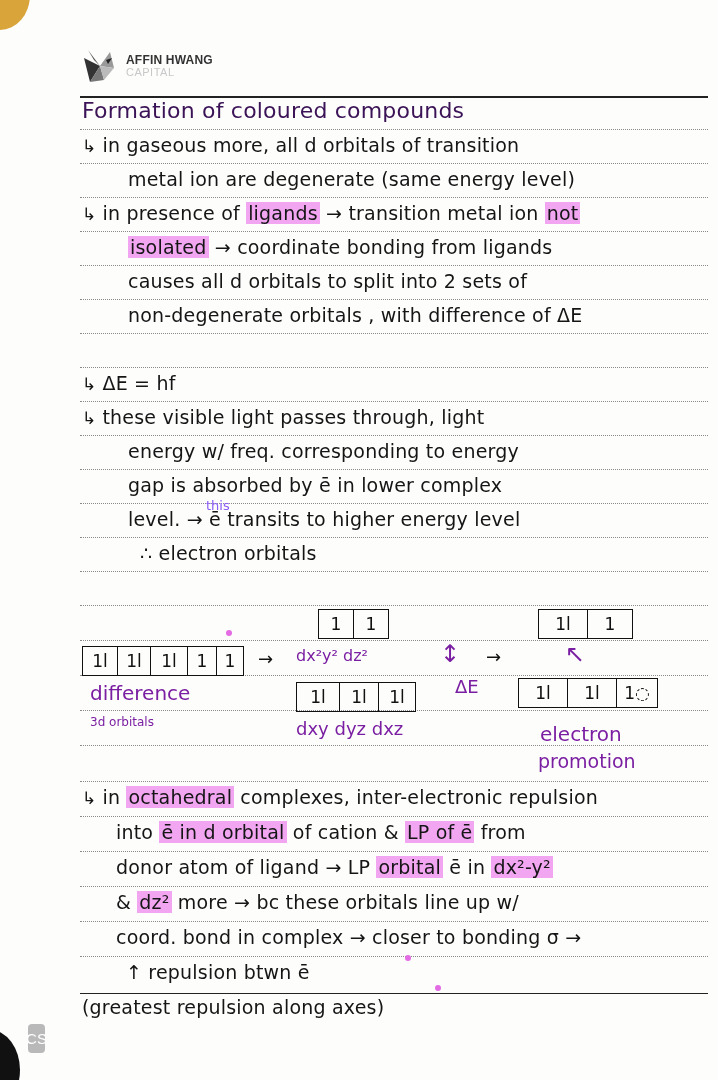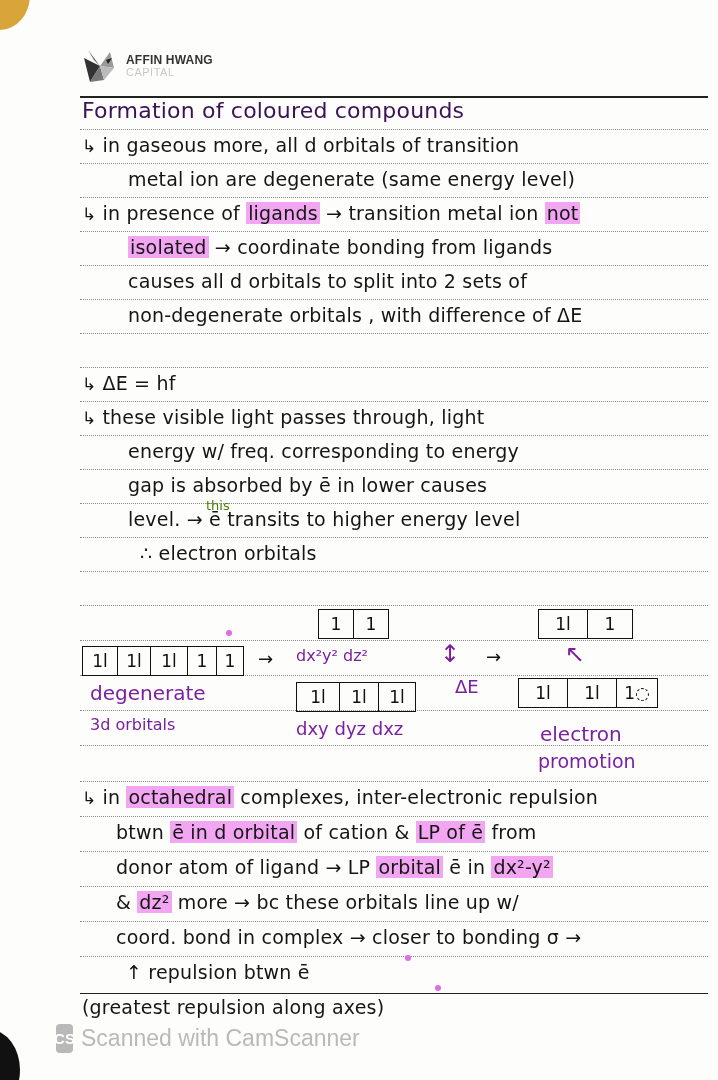--- a/index.html
+++ b/index.html
@@ -27,39 +27,39 @@
 
   .line {
     position:absolute; left:82px; white-space:nowrap;
     font-family:"DejaVu Sans", sans-serif; font-size:19px; color:#151515;
     letter-spacing:0.2px;
   }
   .line.indent { left:128px; }
   .title { color:#3b1356; font-size:22px; }
   .hl { background:rgba(236,120,236,0.65); padding:0 2px; }
   .arrow-glyph { font-size:17px; margin-right:6px; }
-  .small-above { position:absolute; font-size:13px; color:#4d7c0f; }
+  .small-above { position:absolute; font-size:13px; color:#8b5cf6; }
 
   
   .orb-row { position:absolute; display:flex; border:1.5px solid #111; background:transparent; }
   .orb-box {
     border-right:1.5px solid #111; height:28px; display:flex; align-items:center; justify-content:center;
     font-size:17px; color:#111; font-family:"DejaVu Sans", sans-serif;
   }
   .orb-box:last-child { border-right:none; }
   .purple { color:#7b1fa2; font-family:"DejaVu Sans", sans-serif; position:absolute; white-space:nowrap; }
   .black-sym { position:absolute; color:#111; font-size:18px; }
 
   .watermark {
     position:absolute; left:28px; top:1024px; display:flex; align-items:center; gap:8px;
     font-family:"Liberation Sans", sans-serif; color:#b9b9b9; font-size:23px;
   }
   .cs-box {
     width:17px; height:29px; border-radius:4px; background:#b9b9b9; color:#fff;
-    font-weight:bold; font-size:15px; display:flex; align-items:center; justify-content:center;margin-left:28px;
+    font-weight:normal; font-size:15px; display:flex; align-items:center; justify-content:center;
   }
   .dot { position:absolute; width:6px; height:6px; border-radius:50%; background:#e36be3; }
 </style>
 </head>
 <body>
 
 <div class="corner-tl"></div>
 <div class="corner-bl"></div>
 
 <div class="logo">
@@ -122,36 +122,36 @@
 <div class="line indent" style="top:270px">causes all d orbitals to split into 2 sets of</div>
 <div class="line indent" style="top:304px">non-degenerate orbitals , with difference of ΔE</div>
 
 <div class="line" style="top:372px">
   <span class="arrow-glyph">↳</span><span>ΔE = hf</span>
 </div>
 <div class="line" style="top:406px">
   <span class="arrow-glyph">↳</span><span>these visible light passes through, light</span>
 </div>
 <div class="line indent" style="top:440px">energy w/ freq. corresponding to energy</div>
-<div class="line indent" style="top:474px">gap is absorbed by ē in lower causes</div>
+<div class="line indent" style="top:474px">gap is absorbed by ē in lower complex</div>
 <div class="small-above" style="left:206px; top:498px">this</div>
 <div class="line indent" style="top:508px">level. → ē transits to higher energy level</div>
 <div class="line indent" style="left:140px; top:542px">∴ electron orbitals</div>
 
 <div>
   <div class="orb-row" style="left:82px; top:646px;">
     <div class="orb-box" style="width:34px">1l</div>
     <div class="orb-box" style="width:32px">1l</div>
     <div class="orb-box" style="width:36px">1l</div>
     <div class="orb-box" style="width:28px">1</div>
     <div class="orb-box" style="width:26px">1</div>
   </div>
   <div class="black-sym" style="left:258px; top:648px">→</div>
-  <div class="purple" style="left:90px; top:681px; font-size:20px">degenerate</div>
-  <div class="purple" style="left:90px; top:715px; font-size:16px">3d orbitals</div>
+  <div class="purple" style="left:90px; top:681px; font-size:20px">difference</div>
+  <div class="purple" style="left:90px; top:715px; font-size:12px">3d orbitals</div>
 
   <div class="orb-row" style="left:318px; top:609px;">
     <div class="orb-box" style="width:34px">1</div>
     <div class="orb-box" style="width:34px">1</div>
   </div>
   <div class="purple" style="left:296px; top:646px; font-size:16px">dx²y² dz²</div>
 
   <div class="orb-row" style="left:296px; top:682px;">
     <div class="orb-box" style="width:42px">1l</div>
     <div class="orb-box" style="width:38px">1l</div>
@@ -177,31 +177,30 @@
   <div class="purple" style="left:540px; top:722px; font-size:20px">electron</div>
   <div class="purple" style="left:538px; top:750px; font-size:19px">promotion</div>
 </div>
 
 <div class="dot" style="left:226px; top:630px"></div>
 
 <div class="line" style="top:786px">
   <span class="arrow-glyph">↳</span><span>in </span><span class="hl">octahedral</span><span> complexes, inter-electronic repulsion</span>
 </div>
 <div class="line indent" style="left:116px; top:821px">
-  <span>btwn </span><span class="hl">ē in d orbital</span><span> of cation &amp; </span><span class="hl">LP of ē</span><span> from</span>
+  <span>into </span><span class="hl">ē in d orbital</span><span> of cation &amp; </span><span class="hl">LP of ē</span><span> from</span>
 </div>
 <div class="line indent" style="left:116px; top:856px">
   <span>donor atom of ligand → LP </span><span class="hl">orbital</span><span> ē in </span><span class="hl">dx²-y²</span>
 </div>
 <div class="line indent" style="left:116px; top:891px">
   <span>&amp; </span><span class="hl">dz²</span><span> more → bc these orbitals line up w/</span>
 </div>
 <div class="line indent" style="left:116px; top:926px">coord. bond in complex → closer to bonding σ →</div>
 <div class="line indent" style="left:126px; top:961px">↑ repulsion btwn ē</div>
 <div class="line" style="top:996px">(greatest repulsion along axes)</div>
 
 <div class="dot" style="left:405px; top:955px"></div>
 <div class="dot" style="left:435px; top:985px"></div>
 
 <div class="watermark">
   <div class="cs-box">CS</div>
-  <span>Scanned with CamScanner</span>
 </div>
 
 </body></html>

